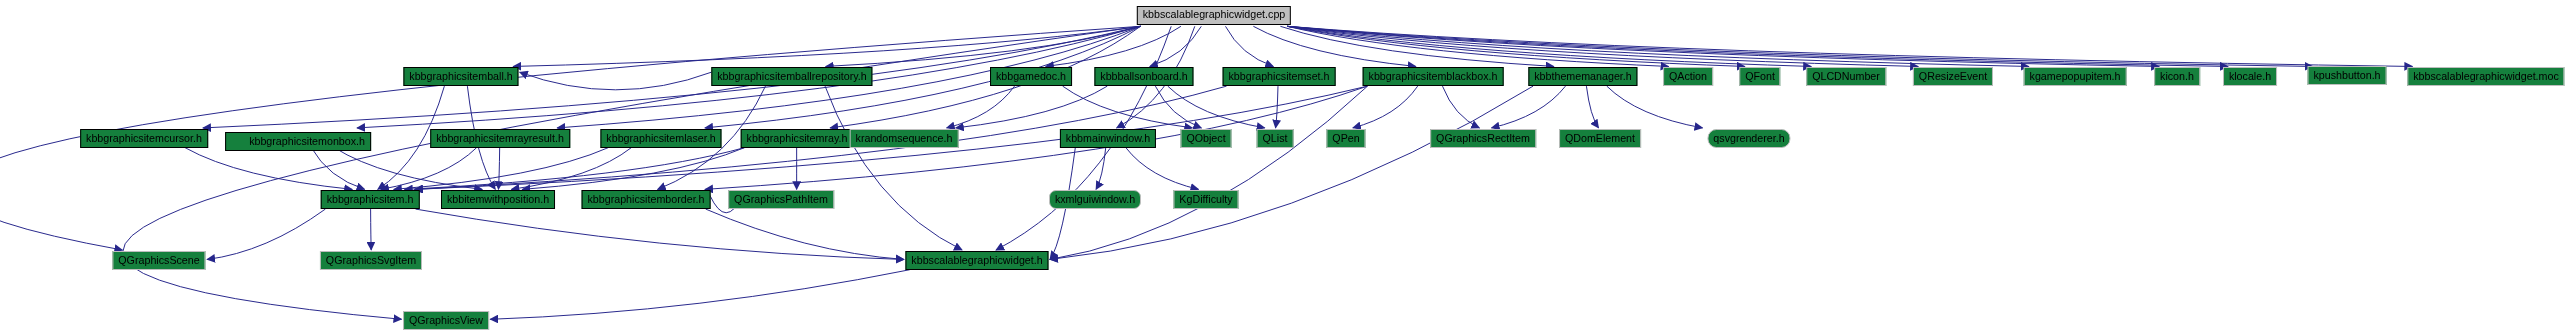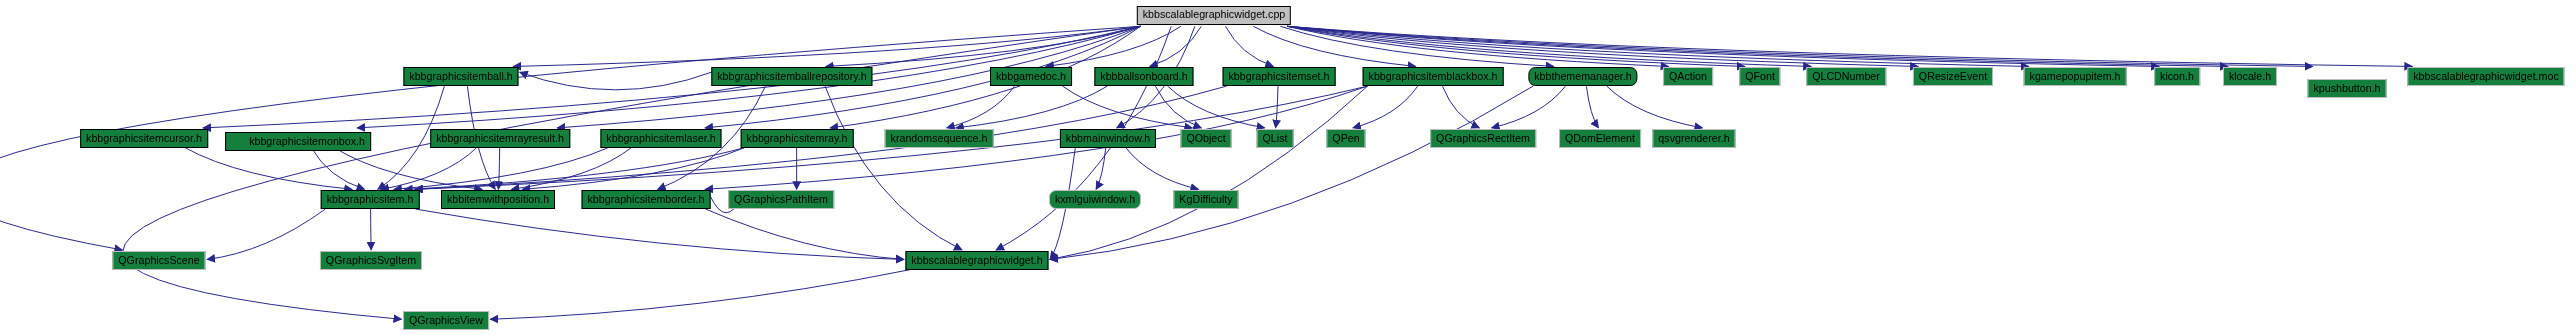--- a/index.html
+++ b/index.html
@@ -113,43 +113,43 @@
         <path d="M1110,329 Q854,380.425 598,389.5" fill="none" stroke="#26268b" stroke-width="1.2" marker-end="url(#arrow)"></path>
       </g>
   </svg>
 <div class="node main" style="left: 1214px; top: 5.7px;">kbbscalablegraphicwidget.cpp</div>
     <div class="node internal" style="left: 461px; top: 67px;">kbbgraphicsitemball.h</div>
     <div class="node internal" style="left: 792px; top: 67px; text-align: center;">kbbgraphicsitemballrepository.h</div>
     <div class="node internal" style="left: 1031px; top: 67px;">kbbgamedoc.h</div>
     <div class="node internal" style="left: 1144px; top: 67px;">kbbballsonboard.h</div>
     <div class="node internal" style="left: 1279px; top: 67px;">kbbgraphicsitemset.h</div>
     <div class="node internal" style="left: 1433px; top: 67px;">kbbgraphicsitemblackbox.h</div>
-    <div class="node internal" style="left: 1583px; top: 67px; border-radius: 7px;">kbbthememanager.h</div>
+    <div class="node internal" style="left: 1583px; top: 67px;">kbbthememanager.h</div>
     <div class="node external" style="left: 1688px; top: 67px;">QAction</div>
     <div class="node external" style="left: 1760px; top: 67px;">QFont</div>
     <div class="node external" style="left: 1846px; top: 67px;">QLCDNumber</div>
     <div class="node external" style="left: 1953px; top: 67px;">QResizeEvent</div>
     <div class="node external" style="left: 2075px; top: 67px;">kgamepopupitem.h</div>
     <div class="node external" style="left: 2177px; top: 67px;">kicon.h</div>
     <div class="node external" style="left: 2250px; top: 67px;">klocale.h</div>
-    <div class="node external" style="left: 2347px; top: 79px;">kpushbutton.h</div>
+    <div class="node external" style="left: 2347px; top: 66px;">kpushbutton.h</div>
     <div class="node external" style="left: 2486px; top: 67px;">kbbscalablegraphicwidget.moc</div>
     <div class="node internal" style="left: 144px; top: 129px;">kbbgraphicsitemcursor.h</div>
     <div class="node internal" style="left: 298px; top: 132px; padding-left: 23px;">kbbgraphicsitemonbox.h</div>
     <div class="node internal" style="left: 500px; top: 129px;">kbbgraphicsitemrayresult.h</div>
     <div class="node internal" style="left: 661px; top: 129px;">kbbgraphicsitemlaser.h</div>
     <div class="node internal" style="left: 797px; top: 129px;">kbbgraphicsitemray.h</div>
-    <div class="node external" style="left: 939px; top: 129px;">krandomsequence.h</div>
+    <div class="node external" style="left: 904px; top: 129px;">krandomsequence.h</div>
     <div class="node internal" style="left: 1108px; top: 129px;">kbbmainwindow.h</div>
     <div class="node external" style="left: 1206px; top: 129px;">QObject</div>
     <div class="node external" style="left: 1275px; top: 129px;">QList</div>
     <div class="node external" style="left: 1346px; top: 129px;">QPen</div>
     <div class="node external" style="left: 1483px; top: 129px;">QGraphicsRectItem</div>
     <div class="node external" style="left: 1600px; top: 129px;">QDomElement</div>
-    <div class="node external" style="left: 1694px; top: 129px;">qsvgrenderer.h</div>
+    <div class="node external" style="left: 1749px; top: 129px; border-radius: 9px;">qsvgrenderer.h</div>
     <div class="node internal" style="left: 370px; top: 190px;">kbbgraphicsitem.h</div>
     <div class="node internal" style="left: 498px; top: 190px;">kbbitemwithposition.h</div>
     <div class="node internal" style="left: 646px; top: 190px;">kbbgraphicsitemborder.h</div>
     <div class="node external" style="left: 781px; top: 190px;">QGraphicsPathItem</div>
     <div class="node external" style="left: 1095px; top: 190px; border-radius: 7px;">kxmlguiwindow.h</div>
     <div class="node external" style="left: 1206px; top: 190px;">KgDifficulty</div>
     <div class="node external" style="left: 159px; top: 251px;">QGraphicsScene</div>
     <div class="node external" style="left: 371px; top: 251px;">QGraphicsSvgItem</div>
     <div class="node internal" style="left: 977px; top: 251px;">kbbscalablegraphicwidget.h</div>
     <div class="node external" style="left: 446px; top: 311px;">QGraphicsView</div>

